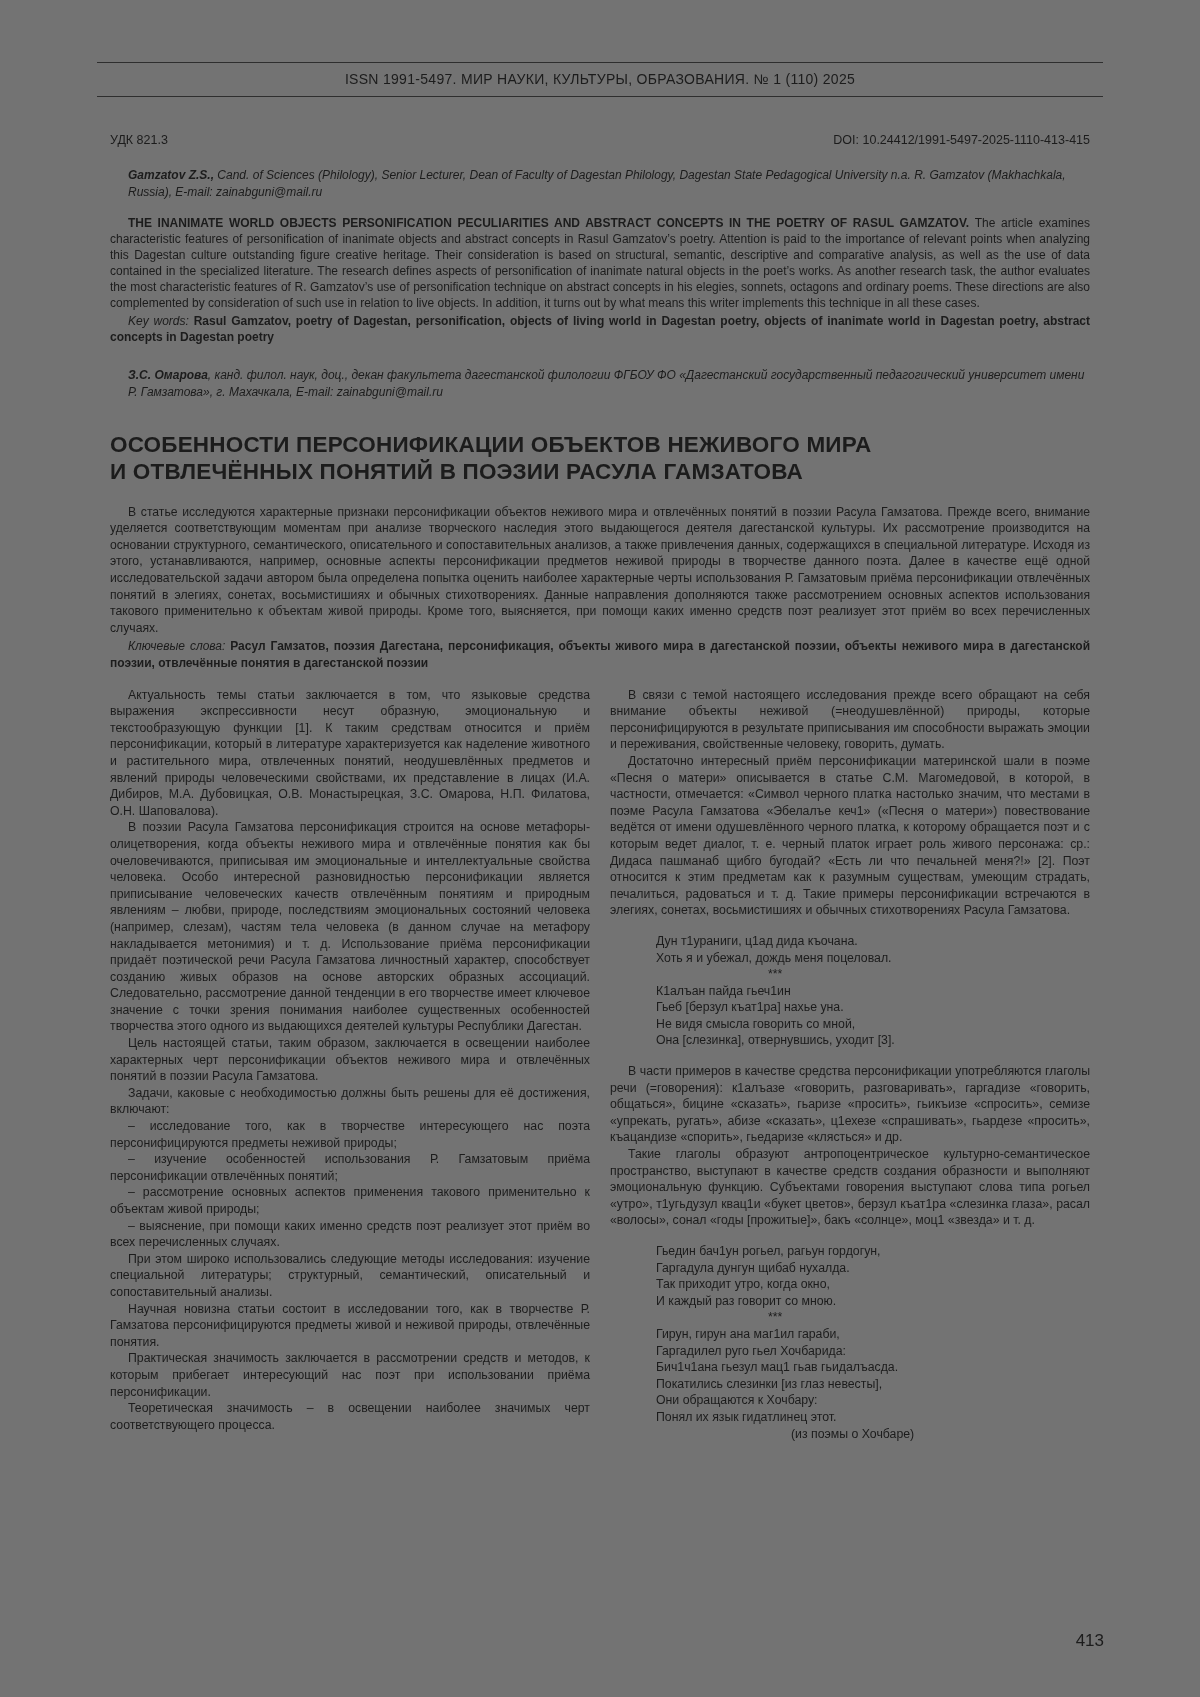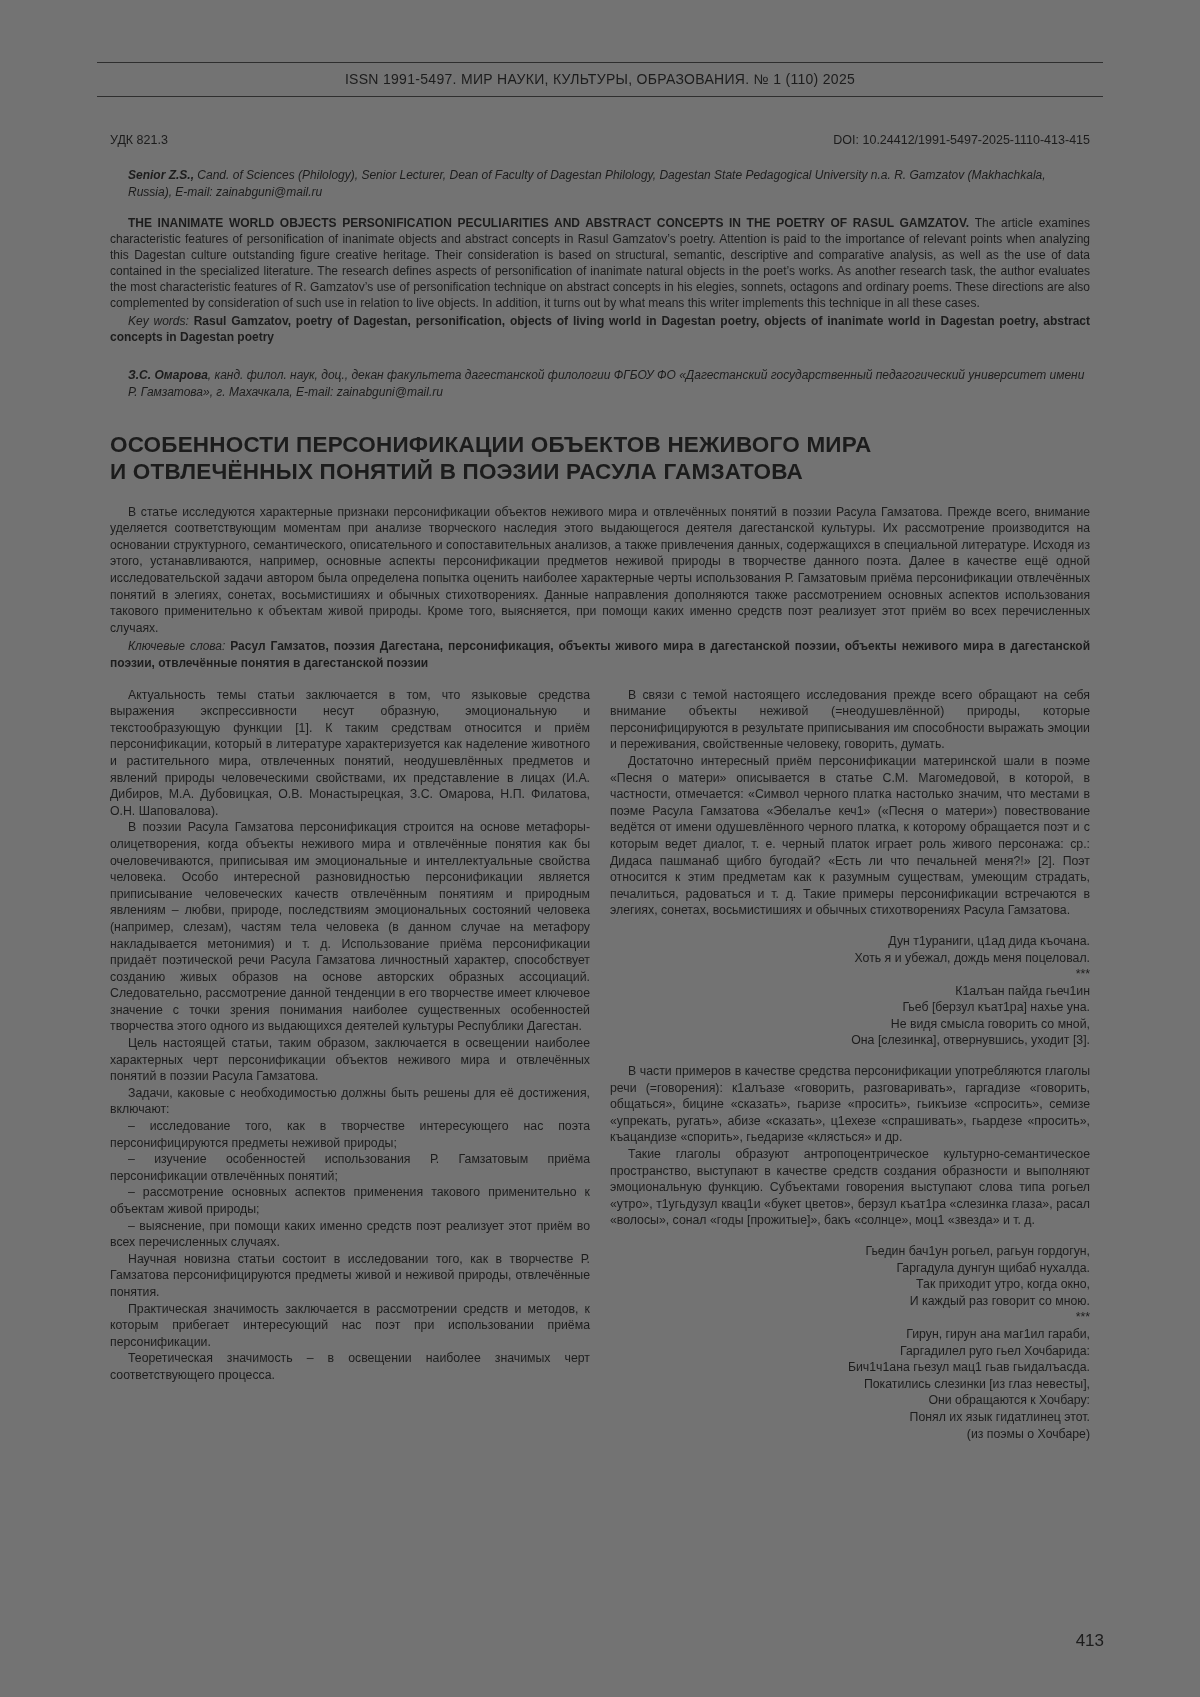--- a/index.html
+++ b/index.html
@@ -76,21 +76,21 @@
   .col {
     flex: 1;
     min-width: 0;
     font-size: 12.3px;
     line-height: 1.35;
     text-align: justify;
   }
   .col p { margin: 0; text-indent: 18px; }
   .verse {
     margin: 14px 0 14px 46px;
-    text-align: right;
+    text-align: left;
   }
   .verse .vline { text-indent: 0; }
   .verse .stars { padding-left: 112px; }
   .verse .attrib { padding-left: 135px; }
   .page-number {
     position: absolute;
     right: 96px;
     bottom: 46px;
     font-size: 17px;
   }
@@ -104,21 +104,21 @@
     <span>ISSN 1991-5497. МИР НАУКИ, КУЛЬТУРЫ, ОБРАЗОВАНИЯ.  № 1 (110) 2025</span>
   </div>
 
   <div class="content">
 
     <div class="meta-row">
       <span>УДК 821.3</span>
       <span>DOI: 10.24412/1991-5497-2025-1110-413-415</span>
     </div>
 
-    <p class="author-block"><span class="bi">Senior Z.S., </span><span>Cand. of Sciences (Philology), Senior Lecturer, Dean of Faculty of Dagestan Philology, Dagestan State Pedagogical University n.a. R. Gamzatov (Makhachkala, Russia), E-mail: zainabguni@mail.ru</span></p>
+    <p class="author-block"><span class="bi">Gamzatov Z.S., </span><span>Cand. of Sciences (Philology), Senior Lecturer, Dean of Faculty of Dagestan Philology, Dagestan State Pedagogical University n.a. R. Gamzatov (Makhachkala, Russia), E-mail: zainabguni@mail.ru</span></p>
 
     <p class="abstract-en"><b>THE INANIMATE WORLD OBJECTS PERSONIFICATION PECULIARITIES AND ABSTRACT CONCEPTS IN THE POETRY OF RASUL GAMZATOV. </b><span>The article examines characteristic features of personification of inanimate objects and abstract concepts in Rasul Gamzatov’s poetry. Attention is paid to the importance of relevant points when analyzing this Dagestan culture outstanding figure creative heritage. Their consideration is based on structural, semantic, descriptive and comparative analysis, as well as the use of data contained in the specialized literature. The research defines aspects of personification of inanimate natural objects in the poet’s works. As another research task, the author evaluates the most characteristic features of R. Gamzatov’s use of personification technique on abstract concepts in his elegies, sonnets, octagons and ordinary poems. These directions are also complemented by consideration of such use in relation to live objects. In addition, it turns out by what means this writer implements this technique in all these cases.</span></p>
 
     <p class="keywords"><i>Key words: </i><b>Rasul Gamzatov, poetry of Dagestan, personification, objects of living world in Dagestan poetry, objects of inanimate world in Dagestan poetry, abstract concepts in Dagestan poetry</b></p>
 
     <p class="author-block ru"><span class="bi">З.С. Омарова</span><span>, канд. филол. наук, доц., декан факультета дагестанской филологии ФГБОУ ФО «Дагестанский государственный педагогический университет имени Р. Гамзатова», г. Махачкала, E-mail: zainabguni@mail.ru</span></p>
 
     <h1 class="title"><span>ОСОБЕННОСТИ ПЕРСОНИФИКАЦИИ ОБЪЕКТОВ НЕЖИВОГО МИРА</span><br><span>И ОТВЛЕЧЁННЫХ ПОНЯТИЙ В ПОЭЗИИ РАСУЛА ГАМЗАТОВА</span></h1>
 
     <p class="abstract-ru">В статье исследуются характерные признаки персонификации объектов неживого мира и отвлечённых понятий в поэзии Расула Гамзатова. Прежде всего, внимание уделяется соответствующим моментам при анализе творческого наследия этого выдающегося деятеля дагестанской культуры. Их рассмотрение производится на основании структурного, семантического, описательного и сопоставительных анализов, а также привлечения данных, содержащихся в специальной литературе. Исходя из этого, устанавливаются, например, основные аспекты персонификации предметов неживой природы в творчестве данного поэта. Далее в качестве ещё одной исследовательской задачи автором была определена попытка оценить наиболее характерные черты использования Р. Гамзатовым приёма персонификации отвлечённых понятий в элегиях, сонетах, восьмистишиях и обычных стихотворениях. Данные направления дополняются также рассмотрением основных аспектов использования такового применительно к объектам живой природы. Кроме того, выясняется, при помощи каких именно средств поэт реализует этот приём во всех перечисленных случаях.</p>
@@ -129,20 +129,21 @@
 
       <div class="col">
         <p>Актуальность темы статьи заключается в том, что языковые средства выражения экспрессивности несут образную, эмоциональную и текстообразующую функции [1]. К таким средствам относится и приём персонификации, который в литературе характеризуется как наделение животного и растительного мира, отвлеченных понятий, неодушевлённых предметов и явлений природы человеческими свойствами, их представление в лицах (И.А. Дибиров, М.А. Дубовицкая, О.В. Монастырецкая, З.С. Омарова, Н.П. Филатова, О.Н. Шаповалова).</p>
         <p>В поэзии Расула Гамзатова персонификация строится на основе метафоры-олицетворения, когда объекты неживого мира и отвлечённые понятия как бы очеловечиваются, приписывая им эмоциональные и интеллектуальные свойства человека. Особо интересной разновидностью персонификации является приписывание человеческих качеств отвлечённым понятиям и природным явлениям – любви, природе, последствиям эмоциональных состояний человека (например, слезам), частям тела человека (в данном случае на метафору накладывается метонимия) и т. д. Использование приёма персонификации придаёт поэтической речи Расула Гамзатова личностный характер, способствует созданию живых образов на основе авторских образных ассоциаций. Следовательно, рассмотрение данной тенденции в его творчестве имеет ключевое значение с точки зрения понимания наиболее существенных особенностей творчества этого одного из выдающихся деятелей культуры Республики Дагестан.</p>
         <p>Цель настоящей статьи, таким образом, заключается в освещении наиболее характерных черт персонификации объектов неживого мира и отвлечённых понятий в поэзии Расула Гамзатова.</p>
         <p>Задачи, каковые с необходимостью должны быть решены для её достижения, включают:</p>
         <p>–  исследование того, как в творчестве интересующего нас поэта персонифицируются предметы неживой природы;</p>
         <p>–  изучение особенностей использования Р. Гамзатовым приёма персонификации отвлечённых понятий;</p>
         <p>–  рассмотрение основных аспектов применения такового применительно к объектам живой природы;</p>
         <p>–  выяснение, при помощи каких именно средств поэт реализует этот приём во всех перечисленных случаях.</p>
+        <p>При этом широко использовались следующие методы исследования: изучение специальной литературы; структурный, семантический, описательный и сопоставительный анализы.</p>
         <p>Научная новизна статьи состоит в исследовании того, как в творчестве Р. Гамзатова персонифицируются предметы живой и неживой природы, отвлечённые понятия.</p>
         <p>Практическая значимость заключается в рассмотрении средств и методов, к которым прибегает интересующий нас поэт при использовании приёма персонификации.</p>
         <p>Теоретическая значимость – в освещении наиболее значимых черт соответствующего процесса.</p>
       </div>
 
       <div class="col">
         <p>В связи с темой настоящего исследования прежде всего обращают на себя внимание объекты неживой (=неодушевлённой) природы, которые персонифицируются в результате приписывания им способности выражать эмоции и переживания, свойственные человеку, говорить, думать.</p>
         <p>Достаточно интересный приём персонификации материнской шали в поэме «Песня о матери» описывается в статье С.М. Магомедовой, в которой, в частности, отмечается: «Символ черного платка настолько значим, что местами в поэме Расула Гамзатова «Эбелалъе кеч1» («Песня о матери») повествование ведётся от имени одушевлённого черного платка, к которому обращается поэт и с которым ведет диалог, т. е. черный платок играет роль живого персонажа: ср.: Дидаса пашманаб щибго бугодай? «Есть ли что печальней меня?!» [2]. Поэт относится к этим предметам как к разумным существам, умеющим страдать, печалиться, радоваться и т. д. Такие примеры персонификации встречаются в элегиях, сонетах, восьмистишиях и обычных стихотворениях Расула Гамзатова.</p>
 
         <div class="verse">

